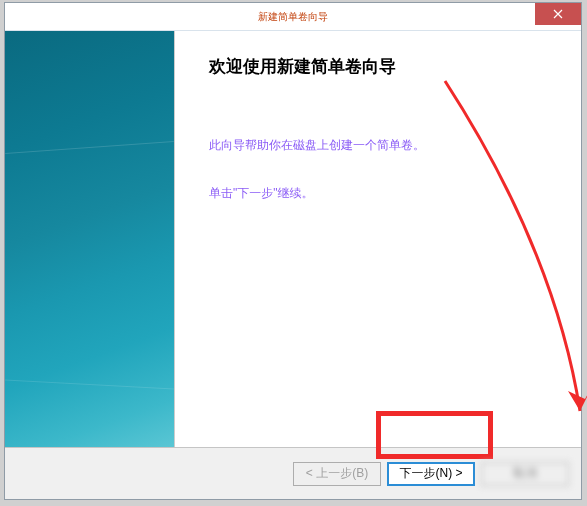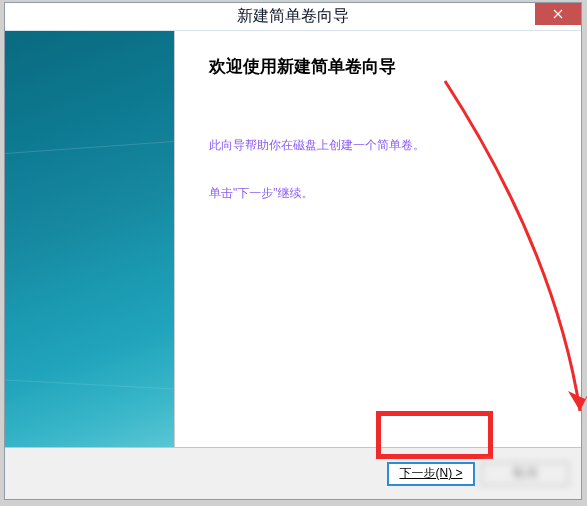--- a/index.html
+++ b/index.html
@@ -26,22 +26,22 @@
       height: 28px;
       background: #ffffff;
       border-bottom: 1px solid #d9e3ec;
       display: flex;
       align-items: center;
       position: relative;
     }
     .titlebar-text {
       flex: 1;
       text-align: center;
-      font-size: 16px;
-      color: #0f172a;
+      font-size: 10px;
+      color: #c2410c;
     }
     .close-btn {
       position: absolute;
       right: 0;
       top: 0;
       width: 46px;
       height: 22px;
       background: #c75050;
       color: #fff;
       display: flex;
@@ -122,21 +122,20 @@
       justify-content: center;
       margin-left: 6px;
     }
     .btn.disabled {
       color: #a0a0a0;
       cursor: default;
     }
     .btn.primary {
       border: 2px solid #2b8dd6;
       background: #fff;
-      text-decoration: underline;
     }
     .btn.blurred {
       filter: blur(3px);
       color: #888;
     }
     .highlight-box {
       position: absolute;
       border: 5px solid #f02a2a;
       width: 117px;
       height: 48px;
@@ -178,17 +177,18 @@
 
       <svg class="arrow-svg" viewBox="0 0 300 400">
         <path d="M 120 10 Q 230 180 255 340" stroke="#f02a2a" stroke-width="3" fill="none"></path>
         <path d="M 255 340 L 243 320 L 260 328 L 268 314 Z" fill="#f02a2a"></path>
       </svg>
       <div class="highlight-box"></div>
     </div>
   </div>
 
   <div class="footer">
+    <div class="btn disabled">&lt; 上一步(B)</div>
     <div class="btn primary">下一步(N) &gt;</div>
     <div class="btn blurred">取消</div>
   </div>
 
 </div>
 
 </body></html>

